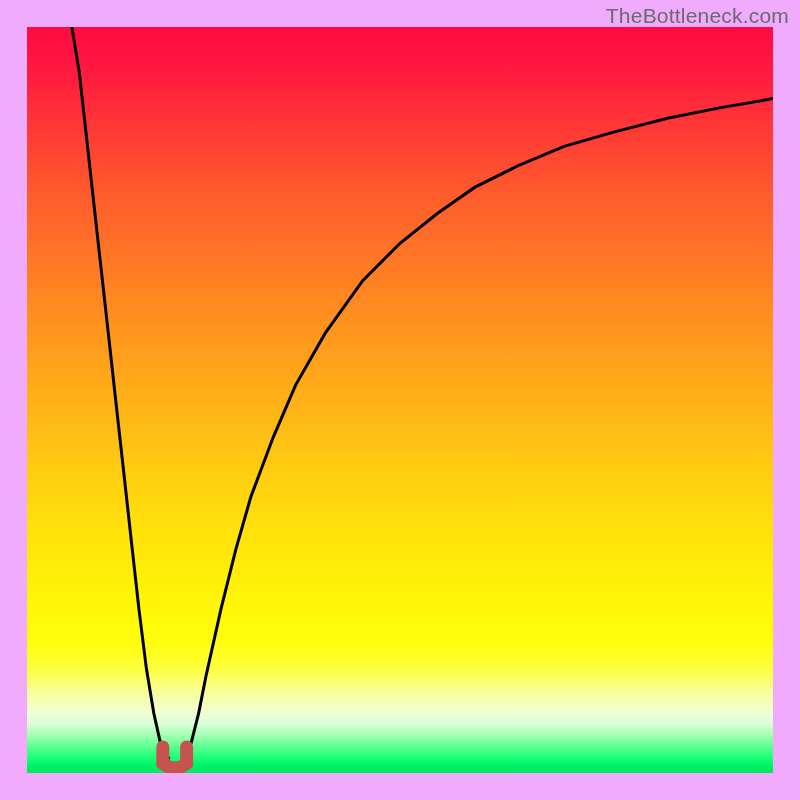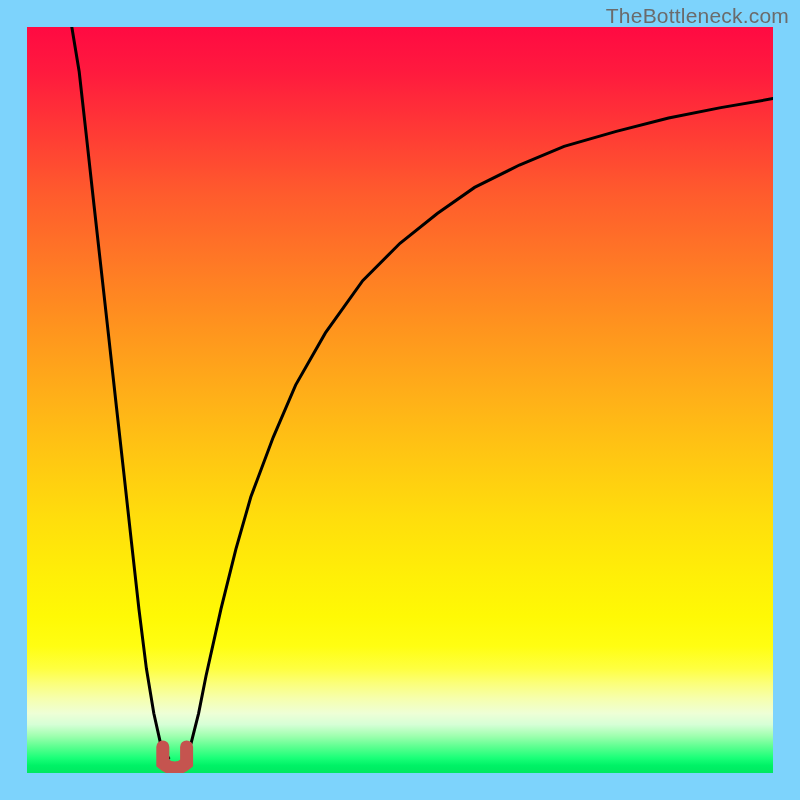--- a/index.html
+++ b/index.html
@@ -7,21 +7,21 @@
     padding: 0;
     width: 800px;
     height: 800px;
     background: #000;
     overflow: hidden;
     font-family: Arial, Helvetica, sans-serif;
   }
   .frame {
     position: absolute;
     inset: 0;
-    background: #7dd3fc;
+    background: #f0abfc;
   }
   .plot-area {
     position: absolute;
     left: 27px;
     top: 27px;
     width: 746px;
     height: 746px;
     overflow: hidden;
   }
   .gradient {

